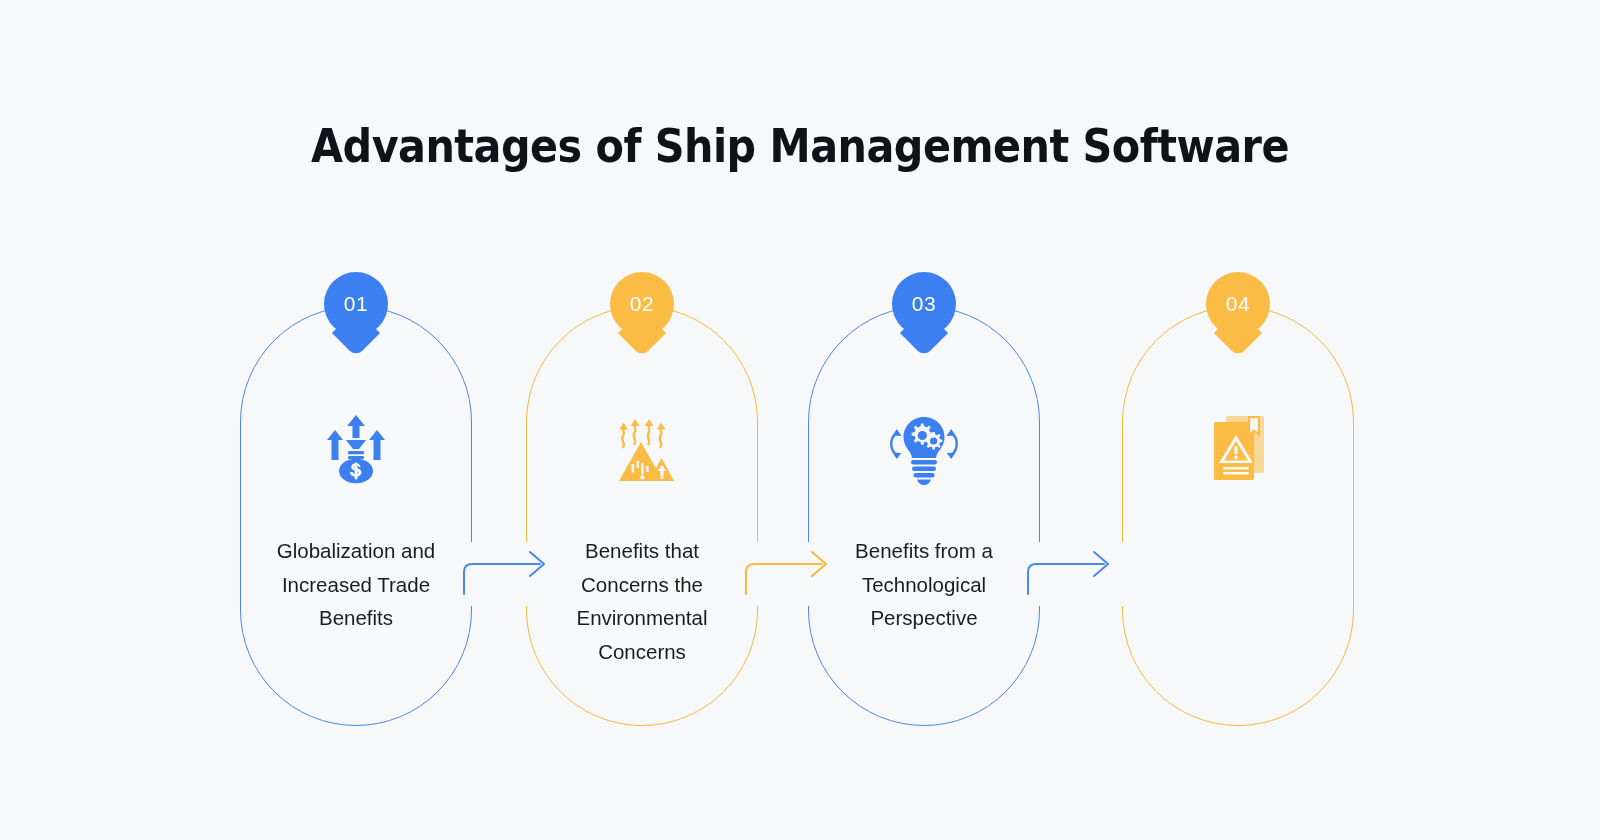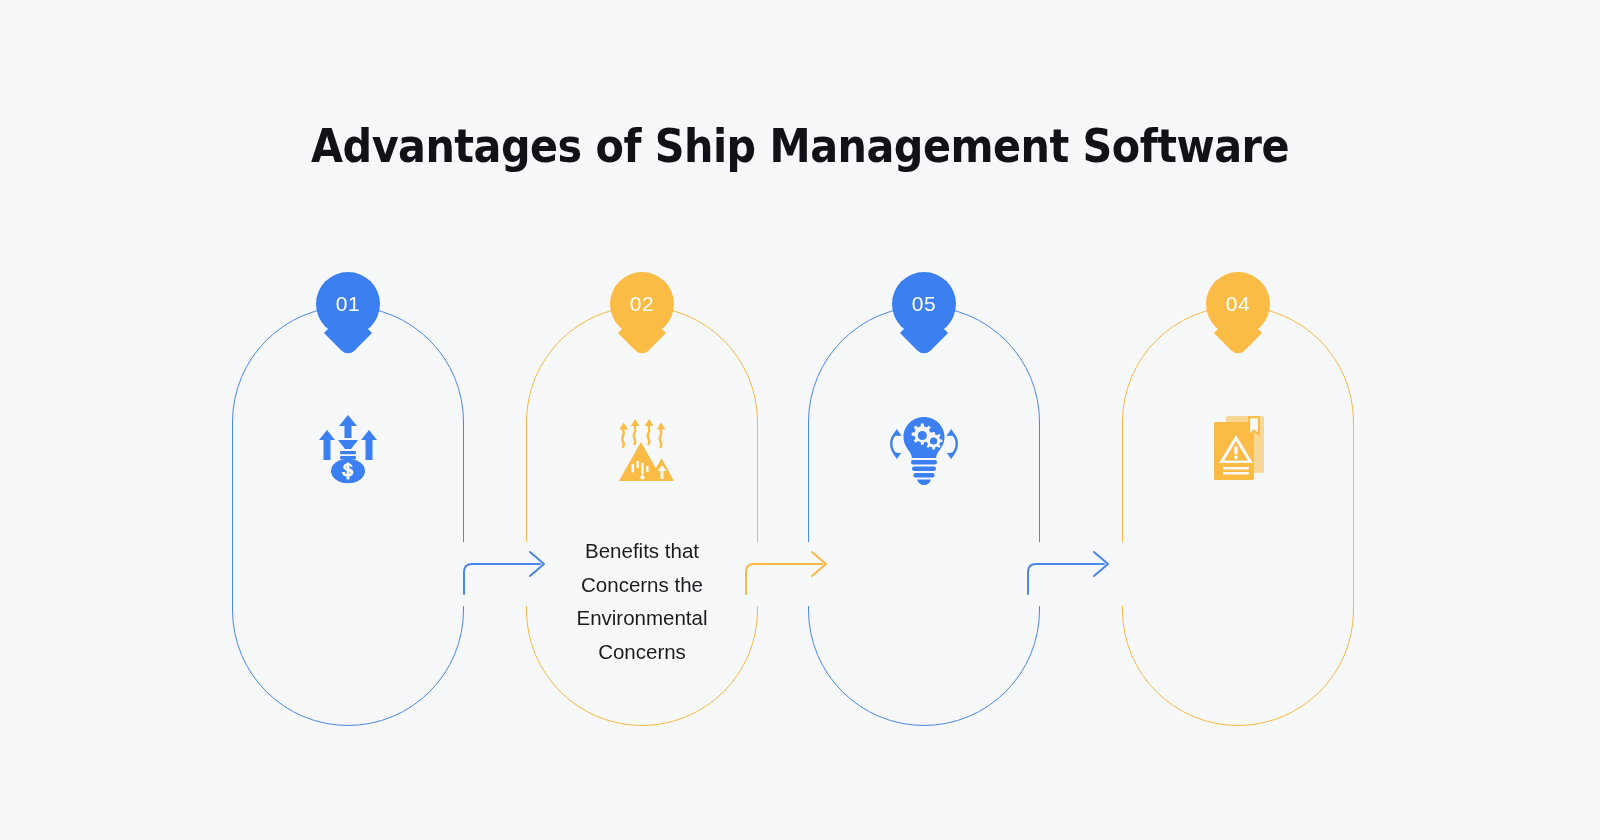--- a/index.html
+++ b/index.html
@@ -159,21 +159,21 @@
 </style>
 </head>
 <body>
 
 <div class="page">
 
   <div class="title">Advantages of Ship Management Software</div>
 
   <div class="flow">
 
-    <div class="card" id="card-0" style="left:0px;">
+    <div class="card" id="card-0" style="left:8px;">
       <div class="card-shape"></div>
       <div class="border-gap right"></div>
 
       <div class="badge">
         <div class="badge-tip"></div>
         <div class="badge-pin"></div>
         <div class="badge-num">01</div>
       </div>
 
       <div class="icon-wrap">
@@ -196,20 +196,21 @@
           <g fill="#f7f8fa">
             <rect x="35.6" y="51.6" width="2.9" height="17" rx="1.4"></rect>
             <path d="M41.5 56.2 c0-2.6-2.2-3.9-4.6-3.9 c-2.5 0-4.7 1.3-4.7 3.8 c0 2.3 1.9 3.2 4.5 3.8
                      c2.2 .5 2.6 .9 2.6 1.7 c0 1-1 1.6-2.5 1.6 c-1.8 0-2.8-.8-2.9-2.2 l-3 0
                      c.1 3 2.5 4.6 5.9 4.6 c3.3 0 5.6-1.6 5.6-4.3 c0-2.5-1.8-3.4-4.7-4.1
                      c-2-.5-2.5-.9-2.5-1.6 c0-.8 .8-1.4 2.2-1.4 c1.5 0 2.3 .6 2.4 1.9 Z"></path>
           </g>
         </svg>
       </div>
 
+      <div class="card-label">Globalization and Increased Trade Benefits</div>
     </div>
 
     <div class="card accent-orange" id="card-1" style="left:294px;">
       <div class="card-shape"></div>
       <div class="border-gap left"></div>
       <div class="border-gap right"></div>
 
       <div class="badge">
         <div class="badge-tip"></div>
         <div class="badge-pin"></div>
@@ -254,21 +255,21 @@
     </div>
 
     <div class="card" id="card-2" style="left:576px;">
       <div class="card-shape"></div>
       <div class="border-gap left"></div>
       <div class="border-gap right"></div>
 
       <div class="badge">
         <div class="badge-tip"></div>
         <div class="badge-pin"></div>
-        <div class="badge-num">05</div>
+        <div class="badge-num">03</div>
       </div>
 
       <div class="icon-wrap">
         <svg width="96" height="74" viewBox="0 0 96 74">
 
           <g stroke="#3b7ff0" stroke-width="2.4" fill="none" stroke-linecap="round">
             <path d="M20.5 22 c-7 5 -7 16 0 22"></path>
             <path d="M75.5 22 c7 5 7 16 0 22"></path>
           </g>
           <g fill="#3b7ff0">
@@ -299,20 +300,21 @@
 
           <g fill="#3b7ff0">
             <rect x="35" y="49" width="26" height="4.4" rx="2.2"></rect>
             <rect x="36" y="55.5" width="24" height="4.4" rx="2.2"></rect>
             <rect x="37.5" y="62" width="21" height="4.4" rx="2.2"></rect>
             <path d="M41 68.5 l14 0 c-1 3.5 -3.5 5.5 -7 5.5 c-3.5 0 -6-2 -7-5.5 Z"></path>
           </g>
         </svg>
       </div>
 
+      <div class="card-label">Benefits from a Technological Perspective</div>
     </div>
 
     <div class="card accent-orange" id="card-3" style="left:890px;">
       <div class="card-shape"></div>
       <div class="border-gap left"></div>
 
       <div class="badge">
         <div class="badge-tip"></div>
         <div class="badge-pin"></div>
         <div class="badge-num">04</div>

